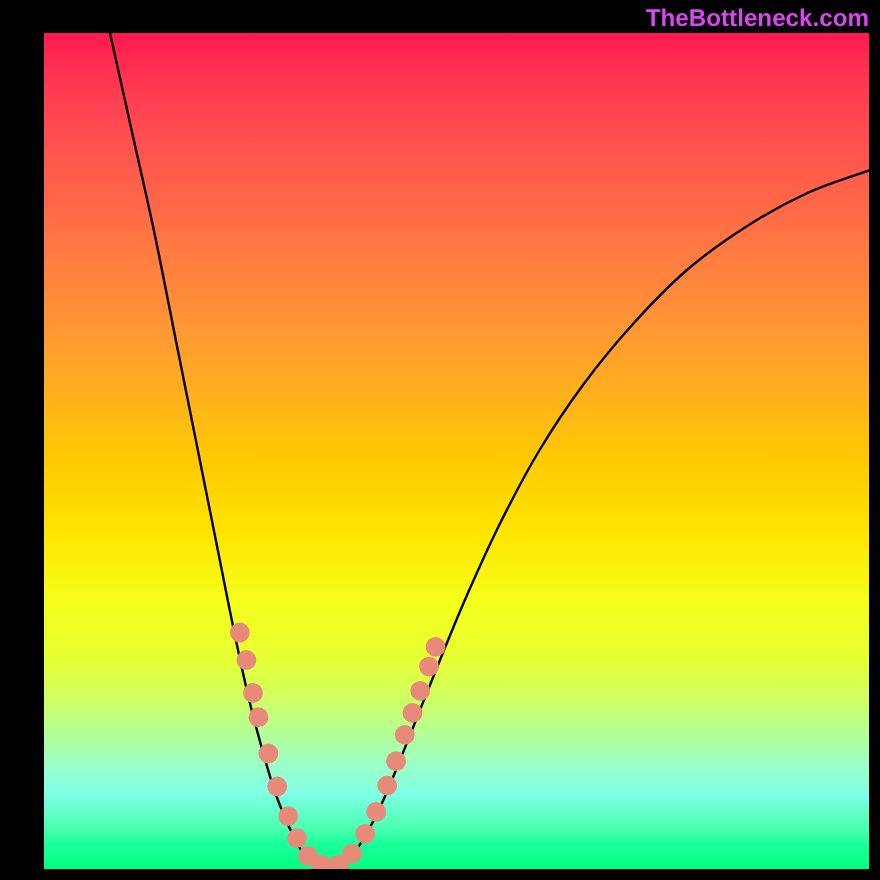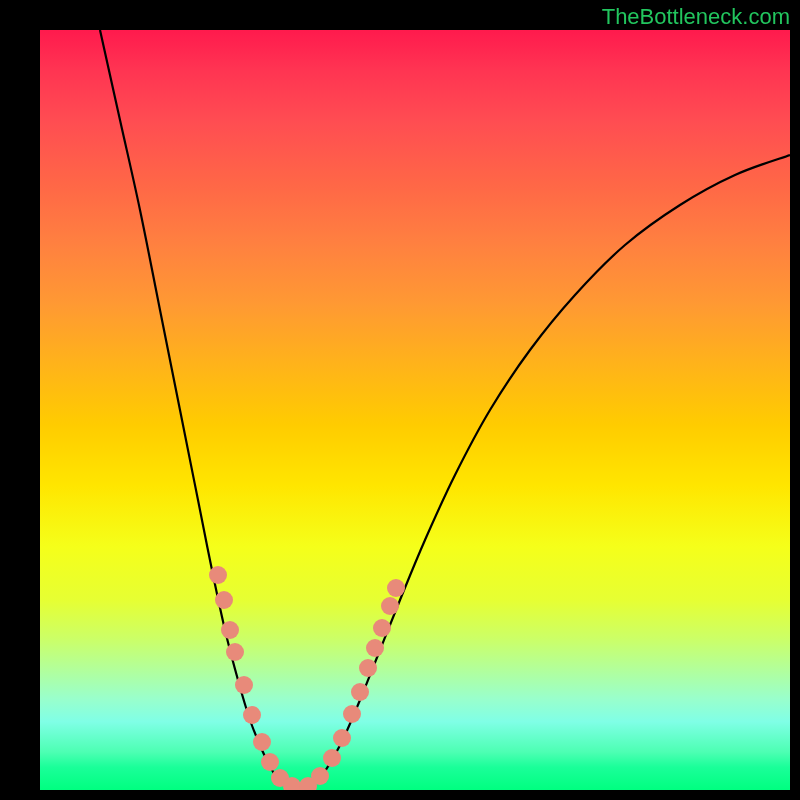--- a/index.html
+++ b/index.html
@@ -8,23 +8,23 @@
     width: 800px;
     height: 800px;
     background: #000;
     position: relative;
     font-family: Arial, sans-serif;
   }
   .watermark {
     position: absolute;
     top: 4px;
     right: 10px;
-    color: #22c55e;
+    color: #d946ef;
     font-size: 22px;
-    font-weight: 400;
+    font-weight: 700;
     z-index: 10;
   }
   .plot-area {
     position: absolute;
     left: 40px;
     top: 30px;
     width: 750px;
     height: 760px;
   }
   .gradient-bg {

